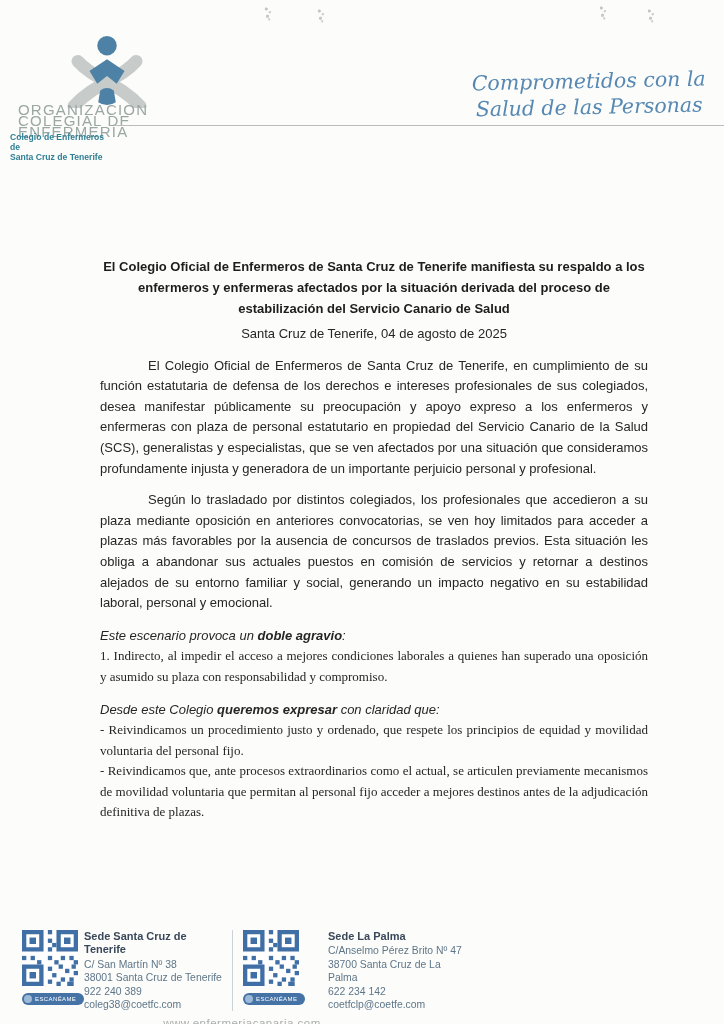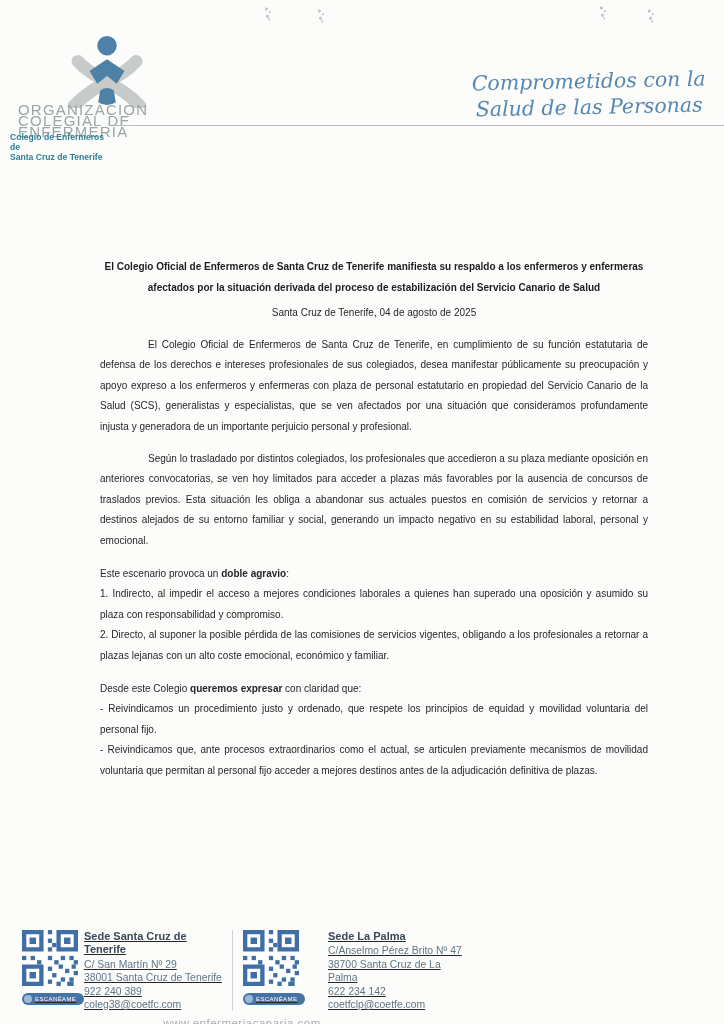--- a/index.html
+++ b/index.html
@@ -37,35 +37,35 @@
   .tagline{
     position:absolute; right:18px; top:68px; text-align:center;
     font-family:"DejaVu Serif", serif; font-style:italic;
     font-size:20.5px; line-height:26px; color:#5688b3;
     transform:rotate(-1.2deg);
   }
 
   
   .letter{
     position:absolute; left:100px; right:76px; top:256px;
-    font-size:10px; line-height:20.6px; text-align:justify;
+    font-size:13px; line-height:20.6px; text-align:justify;
   }
   .letter .title{
     font-weight:bold; text-align:center; line-height:21px; color:#1d1d1d;
   }
   .letter .dateline{ text-align:center; margin-top:5px; }
   .letter p{margin:0;}
   .para{ margin-top:11px !important; text-indent:48px; }
-  .noindent{ margin-top:12px !important; }
-  .list-item{ margin-left:33px; }
+  .noindent{ margin-top:12px !important;font-style:italic; }
+  .list-item{ margin-left:33px;font-family:Liberation Serif, serif; }
   .b{ font-weight:bold; }
 
   
   .footer{ position:absolute; left:22px; top:930px; width:440px; }
-  .offices{ display:flex;text-decoration:underline; }
+  .offices{ display:flex; }
   .office{ display:flex; }
   .office + .office{ border-left:1px solid #ccd2d6; margin-left:10px; padding-left:10px;gap:23px; }
   .qr-col{ width:66px; }
   .qr-box{ width:56px; height:56px; }
   .scan-pill{
     margin-top:3px; width:62px; height:12px; border-radius:7px;
     background:#4673a6; color:#fff; display:flex; align-items:center;
     font-size:6px; letter-spacing:.4px; padding-left:2px; box-sizing:border-box;
   }
   .scan-pill .dot{
@@ -124,21 +124,20 @@
 
     <p class="dateline">Santa Cruz de Tenerife, 04 de agosto de 2025</p>
 
     <p class="para">El Colegio Oficial de Enfermeros de Santa Cruz de Tenerife, en cumplimiento de su función estatutaria de defensa de los derechos e intereses profesionales de sus colegiados, desea manifestar públicamente su preocupación y apoyo expreso a los enfermeros y enfermeras con plaza de personal estatutario en propiedad del Servicio Canario de la Salud (SCS), generalistas y especialistas, que se ven afectados por una situación que consideramos profundamente injusta y generadora de un importante perjuicio personal y profesional.</p>
 
     <p class="para">Según lo trasladado por distintos colegiados, los profesionales que accedieron a su plaza mediante oposición en anteriores convocatorias, se ven hoy limitados para acceder a plazas más favorables por la ausencia de concursos de traslados previos. Esta situación les obliga a abandonar sus actuales puestos en comisión de servicios y retornar a destinos alejados de su entorno familiar y social, generando un impacto negativo en su estabilidad laboral, personal y emocional.</p>
 
     <p class="noindent"><span>Este escenario provoca un </span><span class="b">doble agravio</span><span>:</span></p>
 
     <p class="list-item">1. Indirecto, al impedir el acceso a mejores condiciones laborales a quienes han superado una oposición y asumido su plaza con responsabilidad y compromiso.</p>
-    <p class="list-item">2. Directo, al suponer la posible pérdida de las comisiones de servicios vigentes, obligando a los profesionales a retornar a plazas lejanas con un alto coste emocional, económico y familiar.</p>
 
     <p class="noindent"><span>Desde este Colegio </span><span class="b">queremos expresar</span><span> con claridad que:</span></p>
 
     <p class="list-item">- Reivindicamos un procedimiento justo y ordenado, que respete los principios de equidad y movilidad voluntaria del personal fijo.</p>
     <p class="list-item">- Reivindicamos que, ante procesos extraordinarios como el actual, se articulen previamente mecanismos de movilidad voluntaria que permitan al personal fijo acceder a mejores destinos antes de la adjudicación definitiva de plazas.</p>
   </div>
 
   <svg width="0" height="0" style="position:absolute">
     <symbol id="qr" viewBox="0 0 52 52">
       <rect width="52" height="52" fill="#ffffff"></rect>
@@ -186,21 +185,21 @@
           <svg class="qr-box">
               <use href="#qr"></use>
             </svg>
           <div class="scan-pill">
             <span class="dot"></span>
             <span>ESCANÉAME</span>
           </div>
         </div>
         <div class="office-text">
           <div class="office-name">Sede Santa Cruz de Tenerife</div>
-          <div>C/ San Martín Nº 29</div>
+          <div>C/ San Martín Nº 38</div>
           <div>38001 Santa Cruz de Tenerife</div>
           <div>922 240 389</div>
           <div>coleg38@coetfc.com</div>
         </div>
       </div>
 
       <div class="office">
         <div class="qr-col">
           <svg class="qr-box">
               <use href="#qr"></use>

